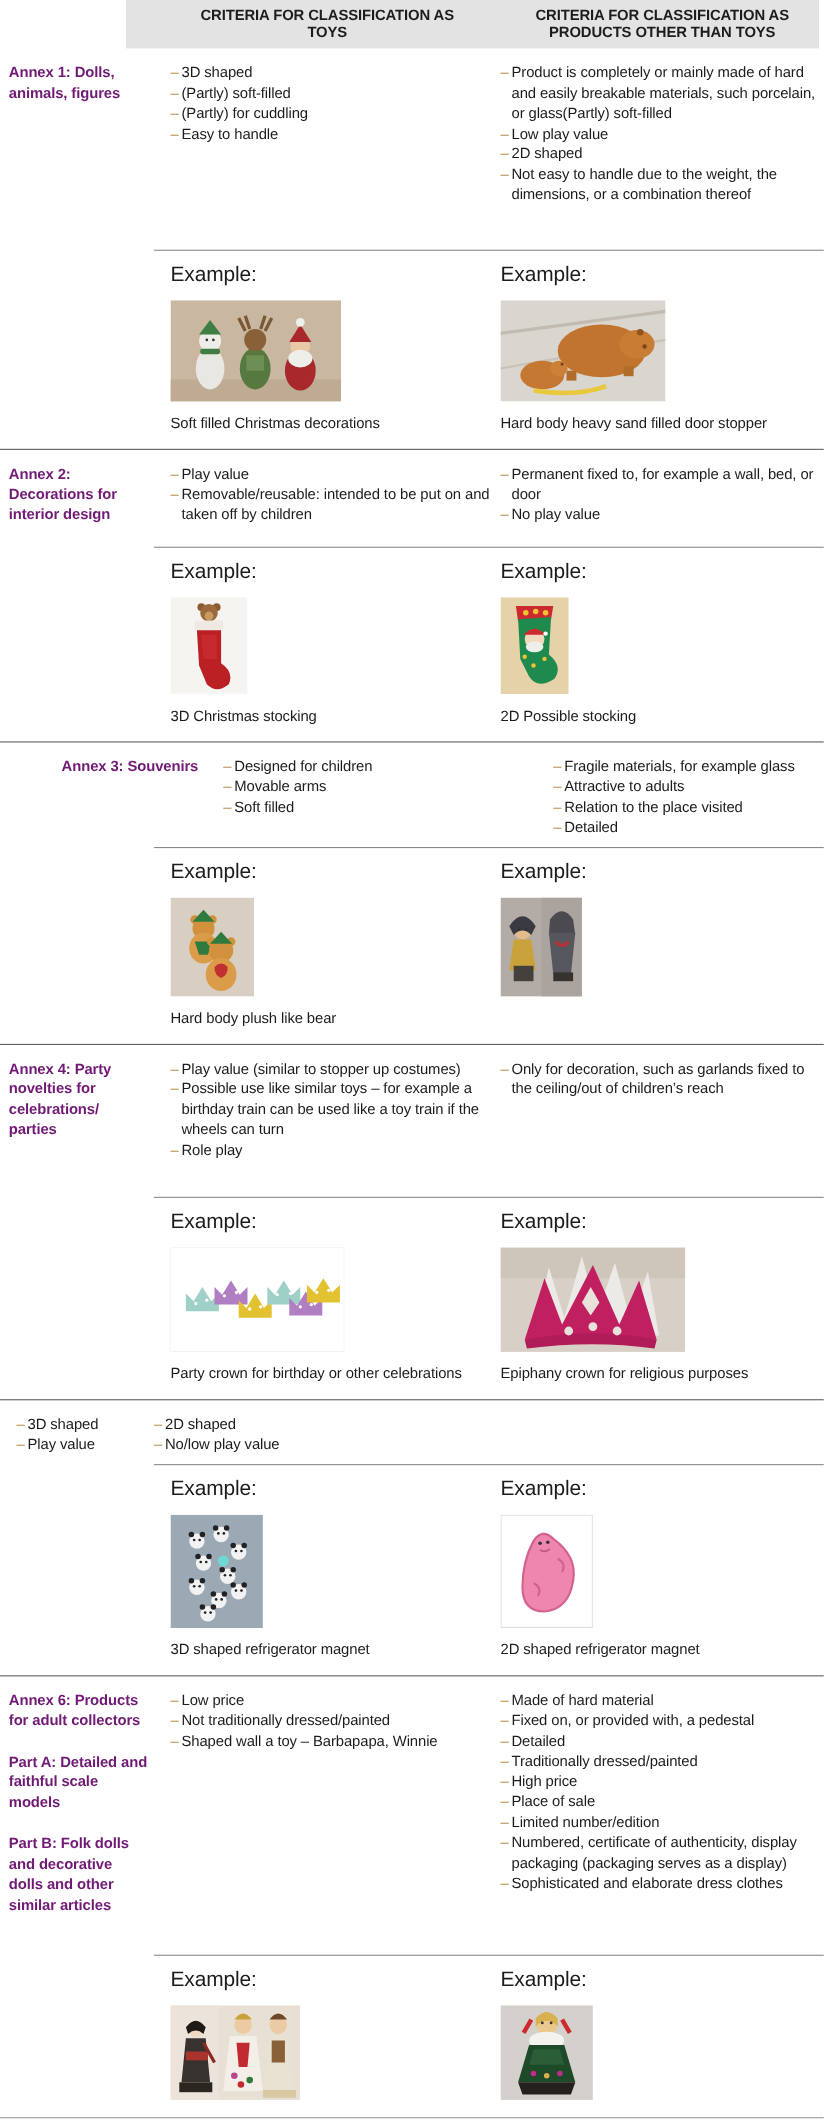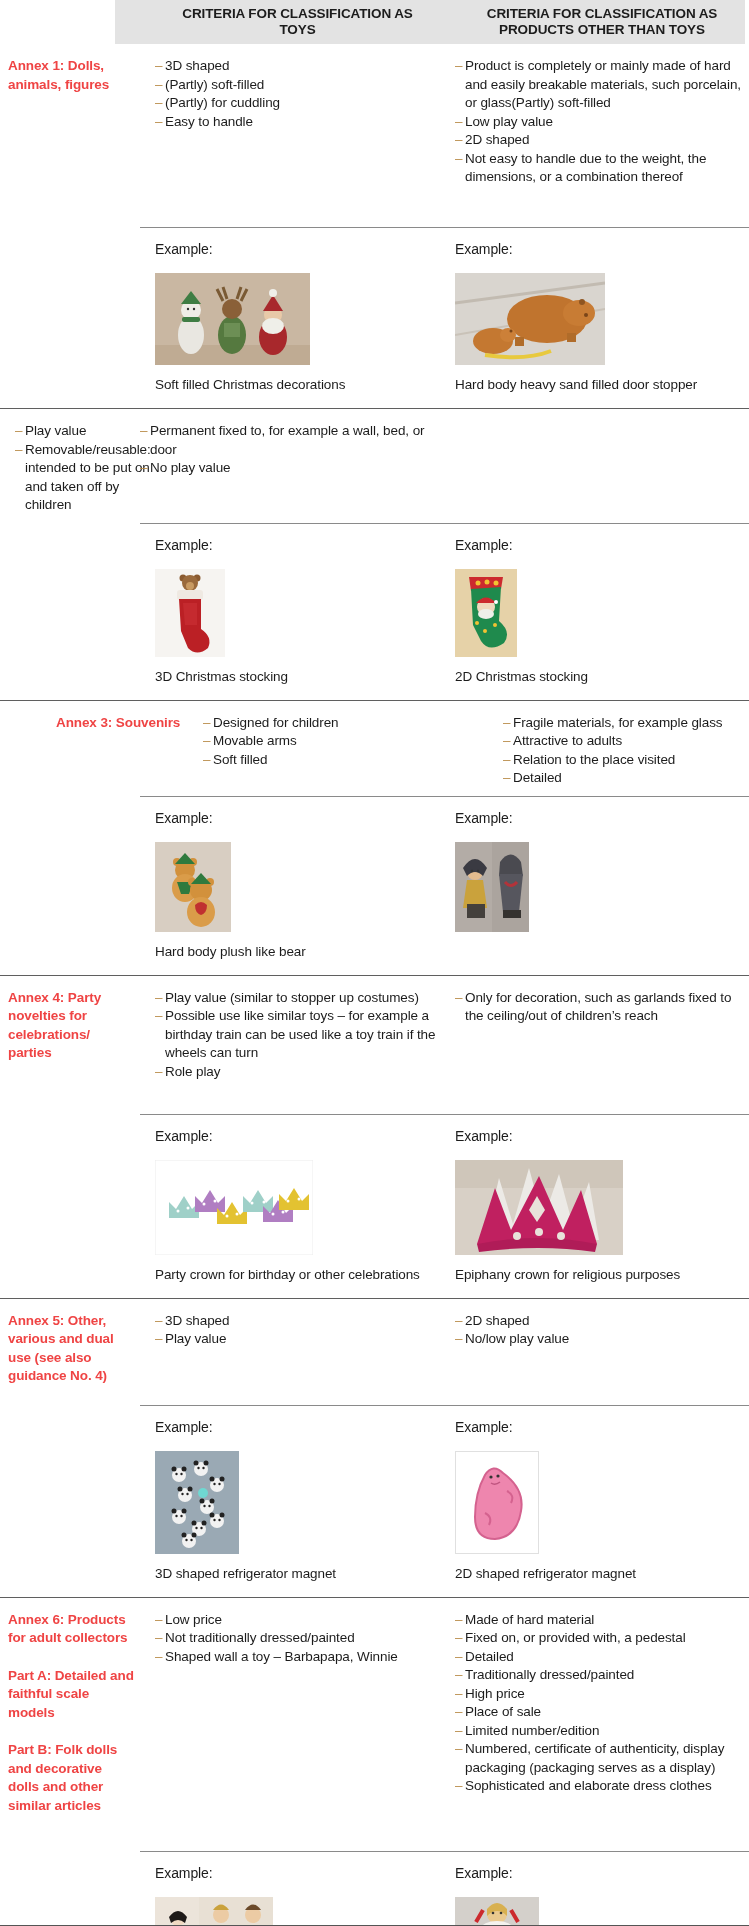--- a/index.html
+++ b/index.html
@@ -12,31 +12,31 @@
   .th{font-weight:bold;font-size:13.5px;line-height:16px;text-align:center;}
   .th-inner{display:inline-block;}
   .th-toys .th-inner{max-width:250px;}
   .th-other .th-inner{max-width:268px;}
 
   
   .annex{border-top:1px solid #5f5f5f;}
   .annex:first-child{border-top:none;}
   .criteria-grid{display:grid;grid-template-columns:140px 315px 1fr;box-sizing:border-box;padding-top:13px;}
   .label-cell{padding-left:8px;padding-right:6px;}
-  .label-cell p{margin:0 0 19px;font-weight:bold;font-size:13.5px;line-height:18.5px;color:#ef4444;}
+  .label-cell p{margin:0 0 19px;font-weight:bold;font-size:13.5px;line-height:18.5px;color:#701a75;}
   .crit{list-style:none;margin:0;padding:0 10px 8px 15px;}
   .crit.other-col{padding-left:0;padding-right:8px;}
   .crit li{display:flex;font-size:13.5px;line-height:18.5px;margin:0;}
   .dash{color:var(--dash,#ba8c4a);flex:0 0 10px;}
   .crit .t{flex:1;}
 
   .example-grid{margin-left:140px;border-top:1px solid #8a8a8a;display:grid;grid-template-columns:315px 1fr;padding-top:12px;}
   .ex-cell{padding-left:15px;padding-bottom:14px;}
   .ex-cell.other-col{padding-left:0;padding-right:8px;}
-  .ex-label{font-size:14px;line-height:19px;}
+  .ex-label{font-size:19px;line-height:19px;}
   figure.photo{margin:14px 0 10px;padding:0;}
   figure.photo svg{display:block;}
   .caption{font-size:13.5px;line-height:19px;max-width:290px;}
 
   .bottom-rule{position:absolute;left:0;right:0;bottom:0;border-top:1.5px solid #555;}
 </style>
 </head>
 <body>
 
 <div class="page">
@@ -137,20 +137,23 @@
                 <circle cx="56" cy="58" r="1.5" fill="#7a4518"></circle>
                 <path d="M30 82 Q70 88 96 78" stroke="#e8c93e" stroke-width="4" fill="none"></path>
               </svg>
             </figure>
             <div class="caption">Hard body heavy sand filled door stopper</div>
           </div>
         </div>
       </section>
       <section class="annex">
         <div class="criteria-grid" style="min-height: 75px;">
+          <div class="label-cell">
+            <p>Annex 2: Decorations for interior design</p>
+          </div>
           <ul class="crit">
             <li>
               <span class="dash">–</span>
               <span class="t">Play value</span>
             </li>
             <li>
               <span class="dash">–</span>
               <span class="t">Removable/reusable: intended to be put on and taken off by children</span>
             </li>
           </ul>
@@ -194,21 +197,21 @@
                 <circle cx="41" cy="14" r="2.5" fill="#f2c232"></circle>
                 <circle cx="31" cy="38" r="9" fill="#f0d9bd"></circle>
                 <path d="M21 34 Q31 23 41 34 Z" fill="#cc2a2e"></path>
                 <circle cx="41" cy="33" r="2" fill="#fff"></circle>
                 <ellipse cx="31" cy="45" rx="8" ry="5" fill="#efefe9"></ellipse>
                 <circle cx="22" cy="54" r="2" fill="#f2c232"></circle>
                 <circle cx="40" cy="56" r="2" fill="#f2c232"></circle>
                 <circle cx="30" cy="62" r="2" fill="#f2c232"></circle>
               </svg>
             </figure>
-            <div class="caption">2D Christmas stocking</div>
+            <div class="caption">2D Possible stocking</div>
           </div>
         </div>
       </section>
       <section class="annex">
         <div class="criteria-grid" style="min-height: 87px; padding-left: 48px;">
           <div class="label-cell">
             <p>Annex 3: Souvenirs</p>
           </div>
           <ul class="crit">
             <li>
@@ -368,23 +371,20 @@
                 <circle cx="106" cy="76" r="4" fill="#e8e2da"></circle>
                 <path d="M82 36 L90 50 L82 62 L74 50 Z" fill="#e8e2da"></path>
               </svg>
             </figure>
             <div class="caption">Epiphany crown for religious purposes</div>
           </div>
         </div>
       </section>
       <section class="annex">
         <div class="criteria-grid" style="min-height: 55px;">
-          <div class="label-cell">
-            <p>Annex 5: Other, various and dual use (see also guidance No. 4)</p>
-          </div>
           <ul class="crit">
             <li>
               <span class="dash">–</span>
               <span class="t">3D shaped</span>
             </li>
             <li>
               <span class="dash">–</span>
               <span class="t">Play value</span>
             </li>
           </ul>

